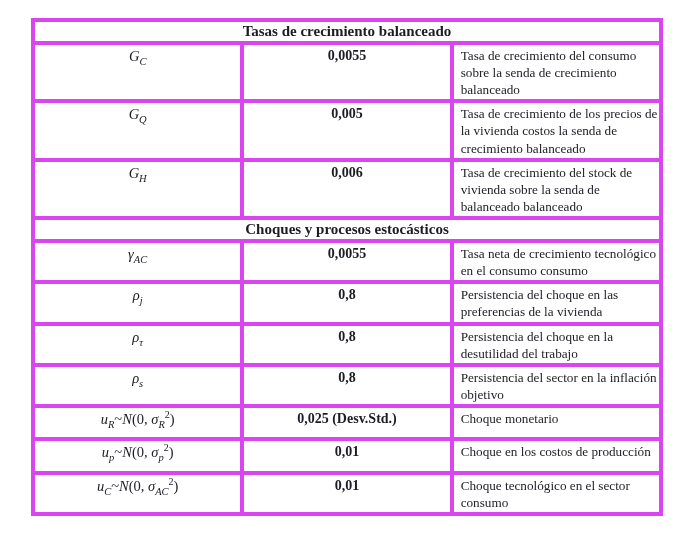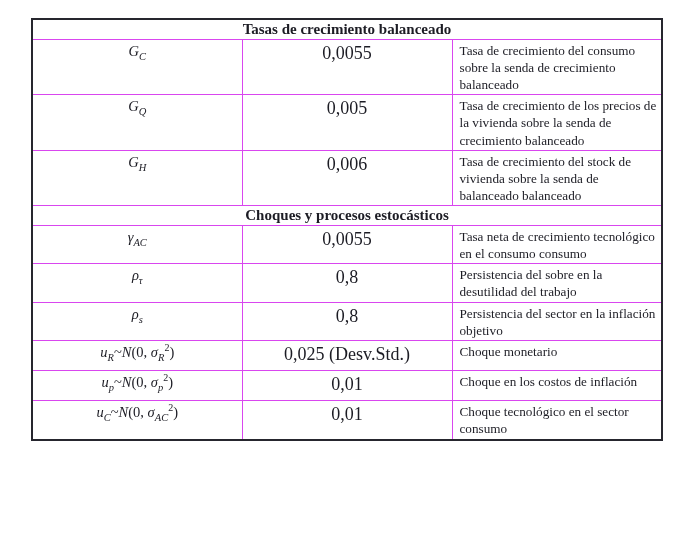--- a/index.html
+++ b/index.html
@@ -15,21 +15,21 @@
     color: #1c1c24;
   }
   table.param-table {
     border-collapse: collapse;
     table-layout: fixed;
     width: 632px;
     margin: 18px 0 0 31px;
     border: 2px solid #26262e;
   }
   table.param-table td {
-    border: 1px solid #d946ef;
+    border: 4px solid #d946ef;
     vertical-align: top;
     overflow: hidden;
   }
   td.section-header {
     text-align: center;
     font-weight: bold;
     font-size: 15px;
     line-height: 1.12;
     padding: 1px 2px;
   }
@@ -37,24 +37,25 @@
     width: 128px;
     text-align: center;
     font-size: 14.5px;
     line-height: 1.25;
     padding: 2px 2px 9px 2px;
     white-space: nowrap;
   }
   td.val {
     width: 127px;
     text-align: center;
-    font-size: 18px;
+    font-size: 14px;
     line-height: 1.3;
     padding: 2px 2px 1px 2px;
     white-space: nowrap;
+    font-weight: bold;
   }
   td.desc {
     font-size: 13.2px;
     line-height: 1.3;
     padding: 2px 0 1px 7px;
   }
   td.sym i, td.desc i { font-style: italic; }
   td.sym sub {
     font-style: italic;
     font-size: 10.5px;
@@ -75,54 +76,59 @@
         <td colspan="3" class="section-header">Tasas de crecimiento balanceado</td>
       </tr>
       <tr>
         <td class="sym"><i>G</i><sub>C</sub></td>
         <td class="val">0,0055</td>
         <td class="desc">Tasa de crecimiento del consumo sobre la senda de crecimiento balanceado</td>
       </tr>
       <tr>
         <td class="sym"><i>G</i><sub>Q</sub></td>
         <td class="val">0,005</td>
-        <td class="desc">Tasa de crecimiento de los precios de la vivienda sobre la senda de crecimiento balanceado</td>
+        <td class="desc">Tasa de crecimiento de los precios de la vivienda costos la senda de crecimiento balanceado</td>
       </tr>
       <tr>
         <td class="sym"><i>G</i><sub>H</sub></td>
         <td class="val">0,006</td>
         <td class="desc">Tasa de crecimiento del stock de vivienda sobre la senda de balanceado balanceado</td>
       </tr>
       <tr>
         <td colspan="3" class="section-header">Choques y procesos estocásticos</td>
       </tr>
       <tr>
         <td class="sym"><i>γ</i><sub>AC</sub></td>
         <td class="val">0,0055</td>
         <td class="desc">Tasa neta de crecimiento tecnológico en el consumo consumo</td>
       </tr>
       <tr>
+        <td class="sym"><i>ρ</i><sub>j</sub></td>
+        <td class="val">0,8</td>
+        <td class="desc">Persistencia del choque en las preferencias de la vivienda</td>
+      </tr>
+      <tr>
         <td class="sym"><i>ρ</i><sub>τ</sub></td>
         <td class="val">0,8</td>
-        <td class="desc">Persistencia del sobre en la desutilidad del trabajo</td>
+        <td class="desc">Persistencia del choque en la desutilidad del trabajo</td>
       </tr>
       <tr>
         <td class="sym"><i>ρ</i><sub>s</sub></td>
         <td class="val">0,8</td>
         <td class="desc">Persistencia del sector en la inflación objetivo</td>
       </tr>
       <tr>
         <td class="sym"><i>u</i><sub>R</sub><span>~</span><i>N</i><span>(0, </span><i>σ</i><sub>R</sub><sup>2</sup><span>)</span></td>
         <td class="val">0,025 (Desv.Std.)</td>
         <td class="desc">Choque monetario</td>
       </tr>
       <tr>
         <td class="sym"><i>u</i><sub>p</sub><span>~</span><i>N</i><span>(0, </span><i>σ</i><sub>p</sub><sup>2</sup><span>)</span></td>
         <td class="val">0,01</td>
-        <td class="desc">Choque en los costos de inflación</td>
+        <td class="desc">Choque en los costos de producción</td>
       </tr>
       <tr>
         <td class="sym"><i>u</i><sub>C</sub><span>~</span><i>N</i><span>(0, </span><i>σ</i><sub>AC</sub><sup>2</sup><span>)</span></td>
         <td class="val">0,01</td>
         <td class="desc">Choque tecnológico en el sector consumo</td>
       </tr>
     </tbody>
 </table>
 
 </body></html>

